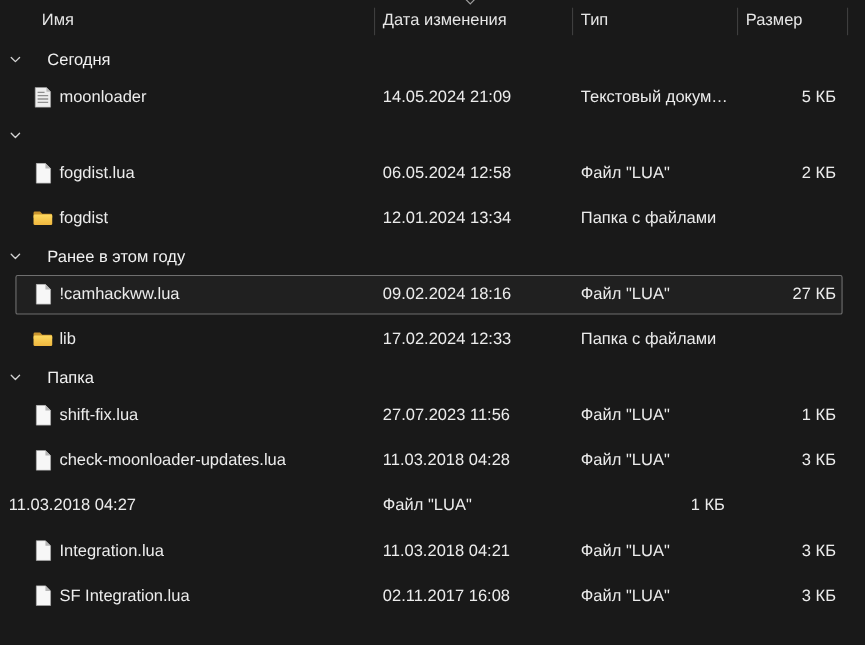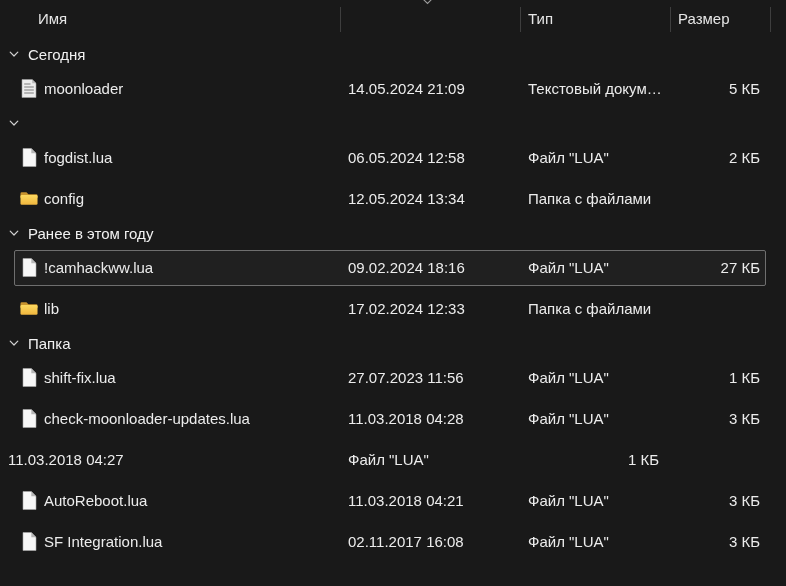--- a/index.html
+++ b/index.html
@@ -15,45 +15,46 @@
   .hcell{position:relative;display:flex;align-items:center;padding-bottom:4px;color:#e6e6e6;cursor:default}
   .c-name{padding-left:38px}
   .c-date,.c-type,.c-size{padding-left:8px}
   .c-date::before,.c-type::before,.c-size::before{
     content:"";position:absolute;left:0;top:7px;bottom:8px;width:1px;background:#3e3e3e}
   .c-size::after{
     content:"";position:absolute;right:0;top:7px;bottom:8px;width:1px;background:#3e3e3e}
   .sortchev{position:absolute;left:82px;top:-3px;width:11px;height:10px;line-height:0}
 
   
-  .section{display:flex;align-items:center;height:28px;padding-left:8px;gap:8px}
+  .section{display:flex;align-items:center;height:28px;padding-left:8px;gap:23px}
   .section .chev{width:12px;height:12px;line-height:0;cursor:pointer}
   .section .label{color:#f1f1f1}
 
   
   .frow{display:grid;grid-template-columns:340px 180px 150px 101px;height:41px;position:relative}
-  .fname{display:flex;align-items:center;padding-left:20px;gap:6px;white-space:nowrap;overflow:hidden}
+  .fname{display:flex;align-items:center;padding-left:30px;gap:6px;white-space:nowrap;overflow:hidden}
   .ficon{width:18px;height:20px;flex:none;display:flex;align-items:center;justify-content:center;line-height:0}
   .fdate,.ftype{display:flex;align-items:center;padding-left:8px;white-space:nowrap}
   .fsize{display:flex;align-items:center;justify-content:flex-end;padding-right:11px;white-space:nowrap}
   .sel-box{position:absolute;left:14px;right:20px;top:3px;bottom:2px;
     border:1px solid #6f6f6f;border-radius:2px;background:rgba(255,255,255,.03);pointer-events:none}
 </style>
 </head>
 <body>
 
 <div class="explorer">
   <div class="hrow">
     <div class="hcell c-name">
       <span>Имя</span>
     </div>
     <div class="hcell c-date">
       <span class="sortchev"><svg width="11" height="10" viewBox="0 0 11 10">
             <path d="M1.5 2.5 L5.5 6.5 L9.5 2.5" fill="none" stroke="#9c9c9c" stroke-width="1.1"></path>
           </svg></span>
+      <span>Дата изменения</span>
     </div>
     <div class="hcell c-type">
       <span>Тип</span>
     </div>
     <div class="hcell c-size">
       <span>Размер</span>
     </div>
   </div>
   <div id="rows">
       <div class="section">
@@ -108,23 +109,23 @@
               <defs>
                 <linearGradient id="fg" x1="0" y1="0" x2="0" y2="1">
                   <stop offset="0" stop-color="#fdd95f"></stop>
                   <stop offset="1" stop-color="#efb63e"></stop>
                 </linearGradient>
               </defs>
               <path d="M.5 2.4 Q.5 1 1.9 1 H6.8 L8.9 3.1 H17.1 Q18.5 3.1 18.5 4.5 V7 H.5 Z" fill="#c9942e"></path>
               <rect x=".5" y="3.9" width="18" height="10.1" rx="1.3" fill="url(#fg)"></rect>
             </svg>
           </div>
-          <div>config</div>
-        </div>
-        <div class="fdate">12.05.2024 13:34</div>
+          <div>fogdist</div>
+        </div>
+        <div class="fdate">12.01.2024 13:34</div>
         <div class="ftype">Папка с файлами</div>
         <div class="fsize"></div>
       </div>
       <div class="section">
         <div class="chev"><svg width="12" height="12" viewBox="0 0 12 12">
             <path d="M2.2 4.2 L6 8 L9.8 4.2" fill="none" stroke="#d2d2d2" stroke-width="1.2" stroke-linecap="round" stroke-linejoin="round"></path>
           </svg></div>
         <div class="label">Ранее в этом году</div>
       </div>
       <div class="frow">
@@ -202,21 +203,21 @@
         <div class="fsize">1 КБ</div>
       </div>
       <div class="frow">
         <div class="fname">
           <div class="ficon">
             <svg width="15" height="19" viewBox="0 0 15 19">
               <path d="M1 .5 H9.3 L14 5.2 V18.5 H1 Z" fill="#f7f7f7" stroke="#a9a9a9" stroke-width="0.6"></path>
               <path d="M9.3 .5 L14 5.2 H9.3 Z" fill="#b5b5b5"></path>
             </svg>
           </div>
-          <div>AutoReboot.lua</div>
+          <div>Integration.lua</div>
         </div>
         <div class="fdate">11.03.2018 04:21</div>
         <div class="ftype">Файл "LUA"</div>
         <div class="fsize">3 КБ</div>
       </div>
       <div class="frow">
         <div class="fname">
           <div class="ficon">
             <svg width="15" height="19" viewBox="0 0 15 19">
               <path d="M1 .5 H9.3 L14 5.2 V18.5 H1 Z" fill="#f7f7f7" stroke="#a9a9a9" stroke-width="0.6"></path>

